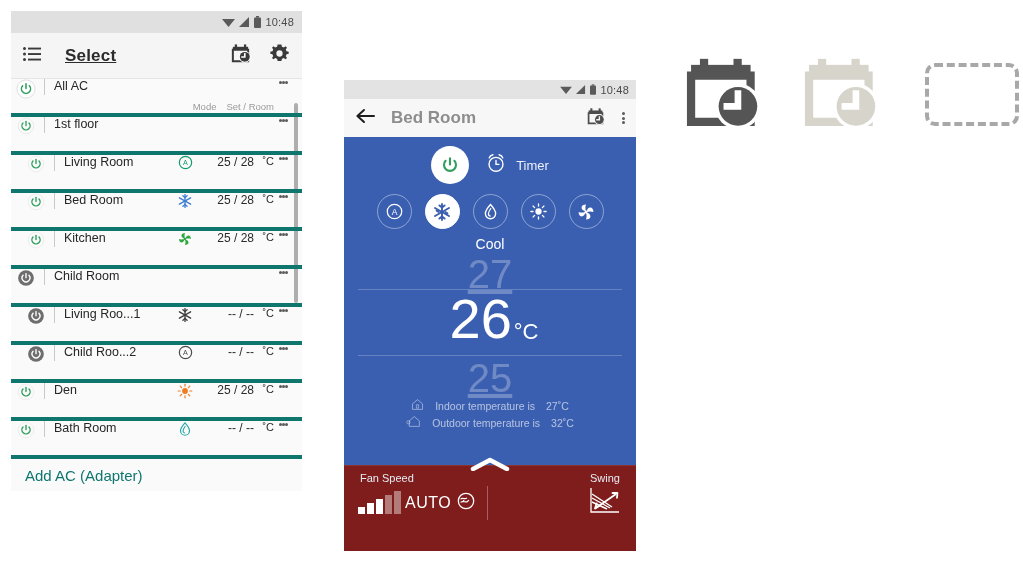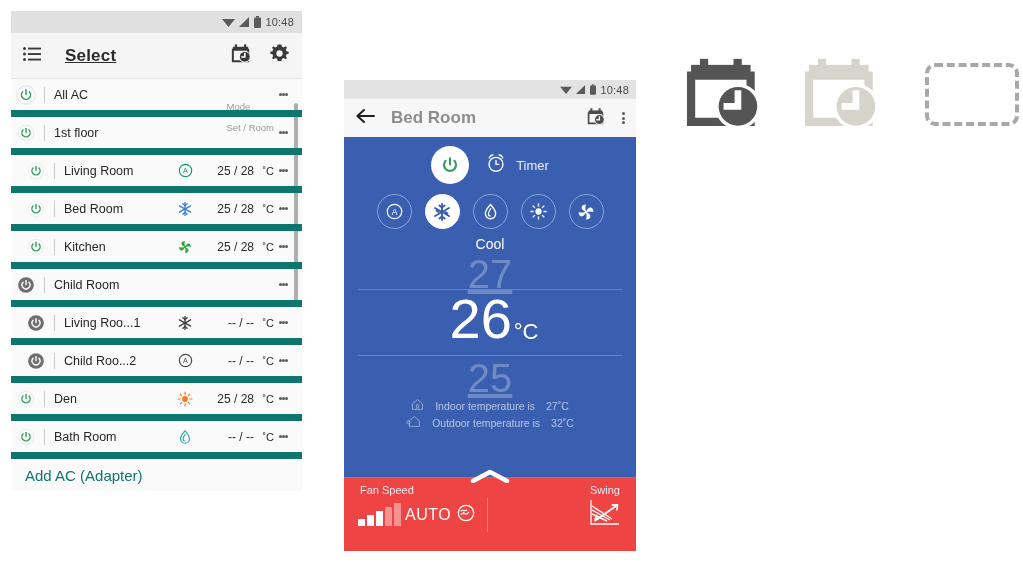--- a/index.html
+++ b/index.html
@@ -37,43 +37,43 @@
   }
   .appbar-actions { display: flex; align-items: center; gap: 18px; }
 
   .list-wrap { position: relative; background:#fafafa; height: 412px; }
   .scroll-track {
     position: absolute; right: 4px; top: 24px;
     width: 4px; height: 200px; background: #aeaeae; border-radius: 2px;
   }
 
   .row {
-    position: relative; display: flex; align-items: center;
-    height: 38px; border-bottom: 7px solid #0f766e;
+    position: relative; display: flex; align-items: flex-start;
+    height: 38px; border-bottom: 4px solid #0f766e;
     padding-right: 10px;
   }
   .row .pw { width: 30px; display:flex; justify-content:center; flex:0 0 auto; }
   .row .tick {
     width: 1px; height: 16px; background: #c9c9c9; margin: 0 9px 0 3px; flex:0 0 auto;
   }
   .row .rname {
     font-size: 12.5px; color: #262626; white-space: nowrap;
   }
   .row .spacer { flex: 1; }
   .row .mode { width: 26px; display:flex; justify-content:center; flex:0 0 auto; }
   .row .temps {
     font-size: 12px; color: #2a2a2a; width: 56px; text-align: right; white-space: nowrap;
   }
   .row .unit { font-size: 11px; color: #2a2a2a; width: 16px; text-align: right; margin-left: 4px;}
   .row .kebab { width: 18px; display:flex; justify-content:center; flex:0 0 auto; }
   .indent-1 { padding-left: 10px; }
 
   .colhead {
     position: absolute; right: 28px; top: 22px;
-    display: flex; gap: 10px; font-size: 9.5px; color: #9a9a9a; flex-direction: column;
+    display: flex; gap: 10px; font-size: 9.5px; color: #9a9a9a;
   }
   .addac {
     font-size: 15px; color: #0f766e; padding: 8px 0 0 14px;
   }
 
   .kdot { width:3px; height:3px; border-radius:50%; background:#5a5a5a; display:block; margin:1.5px 0; }
 
   
   .phone {
     position: absolute; left: 344px; top: 80px;
@@ -138,22 +138,22 @@
   .p-tdim.dn { position:absolute; left:0; right:0; top:104px; }
 
   .p-io { margin-top: 8px; }
   .p-iorow {
     display:flex; align-items:center; justify-content:center; gap:11px;
     font-size: 10.5px; color: rgba(255,255,255,.62); margin-bottom: 2px;
   }
   .p-iorow .val { color: rgba(255,255,255,.62); }
 
   .p-bottom {
-    position:absolute; left:0; bottom:0; width:100%; height: 74px;
-    background: #ef4444; border-top: 1px solid rgba(255,255,255,.1); margin-top: 14px;
+    position:absolute; left:0; bottom:0; width:100%; height: 86px;
+    background: #7f1d1d; border-top: 1px solid rgba(255,255,255,.1); margin-top: 14px;
   }
   .p-handle { position:absolute; left:50%; top:-9px; transform:translateX(-50%); }
   .p-bottom-labels {
     display:flex; justify-content:space-between; padding: 6px 16px 0 16px;
     font-size: 11px; color:#e8ecf7;
   }
   .p-bottom-ctl {
     display:flex; align-items:center; padding: 2px 14px 0 14px; gap: 4px;
   }
   .p-bars { display:flex; align-items:flex-end; gap: 2px; height: 22px; }

